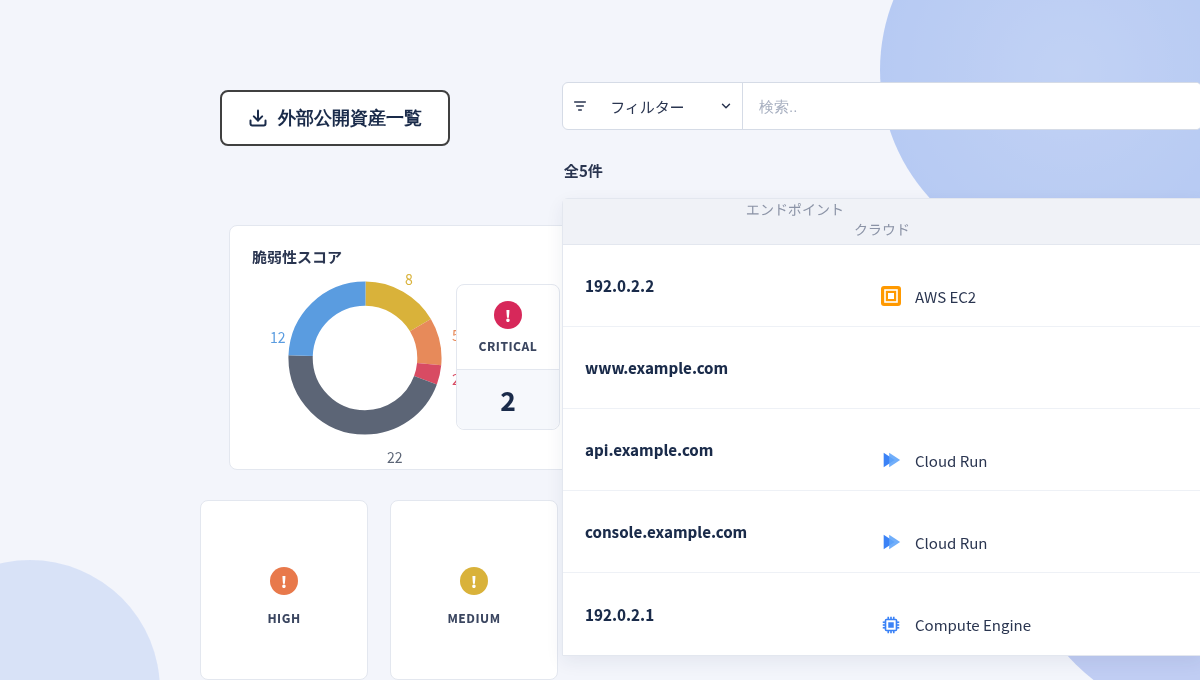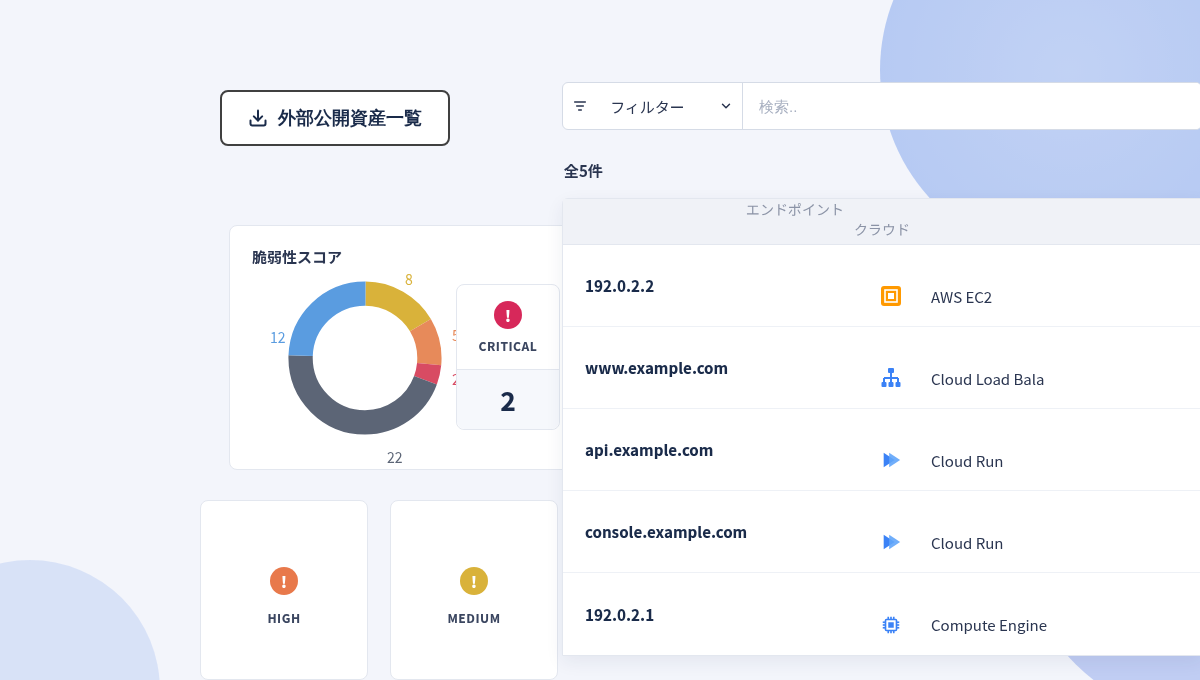--- a/index.html
+++ b/index.html
@@ -83,21 +83,21 @@
   position:absolute; top:198px; left:562px; width:640px;
   background:#fff; border:1px solid #e3e7ef; border-radius:6px 0 0 0;
   box-shadow: 0 6px 18px rgba(30,40,80,.07);
 }
 .thead { height:46px; background:#f0f2f7; display:flex; align-items:center; color:#8b93a6; font-size:14px; border-bottom:1px solid #e3e7ef;flex-direction:column;}
 .th-ep { width:316px; padding-left:22px;}
 .th-cl { flex:1;}
 .trow { height:82px; border-bottom:1px solid #eef1f6; display:flex; align-items:center;}
 .trow:last-child { border-bottom:none;}
 .td-ep { width:316px; padding-left:22px; font-weight:800; font-size:15px; color:#1a2b4a;}
-.td-cl { display:flex; align-items:center; gap:28px; font-size:15px; color:#2a3550;margin-top:21px;}
+.td-cl { display:flex; align-items:center; gap:12px; font-size:15px; color:#2a3550;margin-top:21px;}
 .cloud-icon { width:24px; height:24px; display:flex; align-items:center; justify-content:center;}
 svg { display:block;}
 </style>
 </head>
 <body>
 
 <div class="bg-circle bg-c1"></div>
 <div class="bg-circle bg-c2"></div>
 <div class="bg-circle bg-c3"></div>
 
@@ -186,36 +186,20 @@
             <rect x="6" y="6" width="12" height="12" fill="none" stroke="#fff" stroke-width="1.6"></rect>
             <rect x="9" y="9" width="6" height="6" fill="#fff"></rect>
           </svg>
       </span>
       <span>AWS EC2</span>
     </div>
   </div>
 
   <div class="trow">
     <div class="td-ep">www.example.com</div>
-    <div class="td-cl">
-      <span class="cloud-icon">
-        <svg width="24" height="24" viewBox="0 0 24 24" fill="none" stroke="#3b82f6" stroke-width="2">
-            <rect x="9" y="2" width="6" height="5" rx="1" fill="#3b82f6" stroke="none"></rect>
-            <line x1="12" y1="7" x2="12" y2="12"></line>
-            <line x1="5" y1="12" x2="19" y2="12"></line>
-            <line x1="5" y1="12" x2="5" y2="16"></line>
-            <line x1="12" y1="12" x2="12" y2="16"></line>
-            <line x1="19" y1="12" x2="19" y2="16"></line>
-            <rect x="2.5" y="16" width="5" height="5" rx="1" fill="#3b82f6" stroke="none"></rect>
-            <rect x="9.5" y="16" width="5" height="5" rx="1" fill="#3b82f6" stroke="none"></rect>
-            <rect x="16.5" y="16" width="5" height="5" rx="1" fill="#3b82f6" stroke="none"></rect>
-          </svg>
-      </span>
-      <span>Cloud Load Bala</span>
-    </div>
   </div>
 
   <div class="trow">
     <div class="td-ep">api.example.com</div>
     <div class="td-cl">
       <span class="cloud-icon">
         <svg width="22" height="22" viewBox="0 0 24 24">
             <path d="M4 4 L16 12 L4 20 Z" fill="#3b82f6"></path>
             <path d="M10 4 L22 12 L10 20 Z" fill="#60a5fa" opacity=".9"></path>
           </svg>

